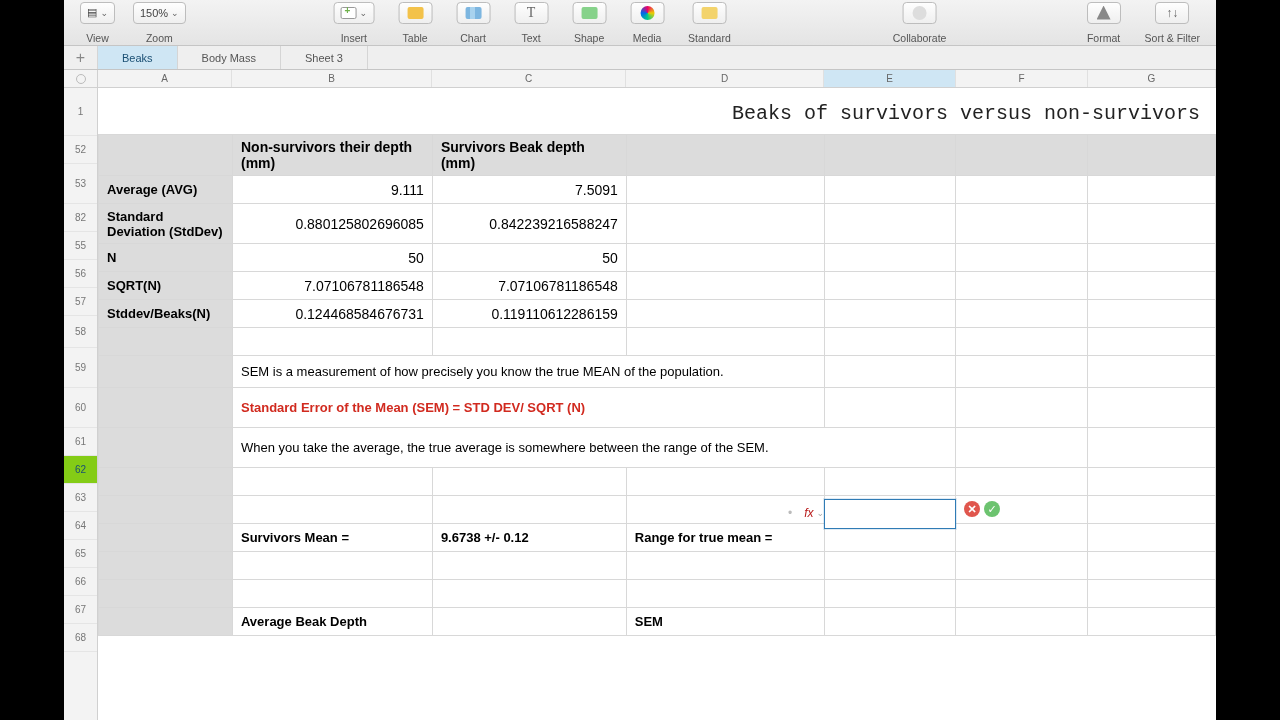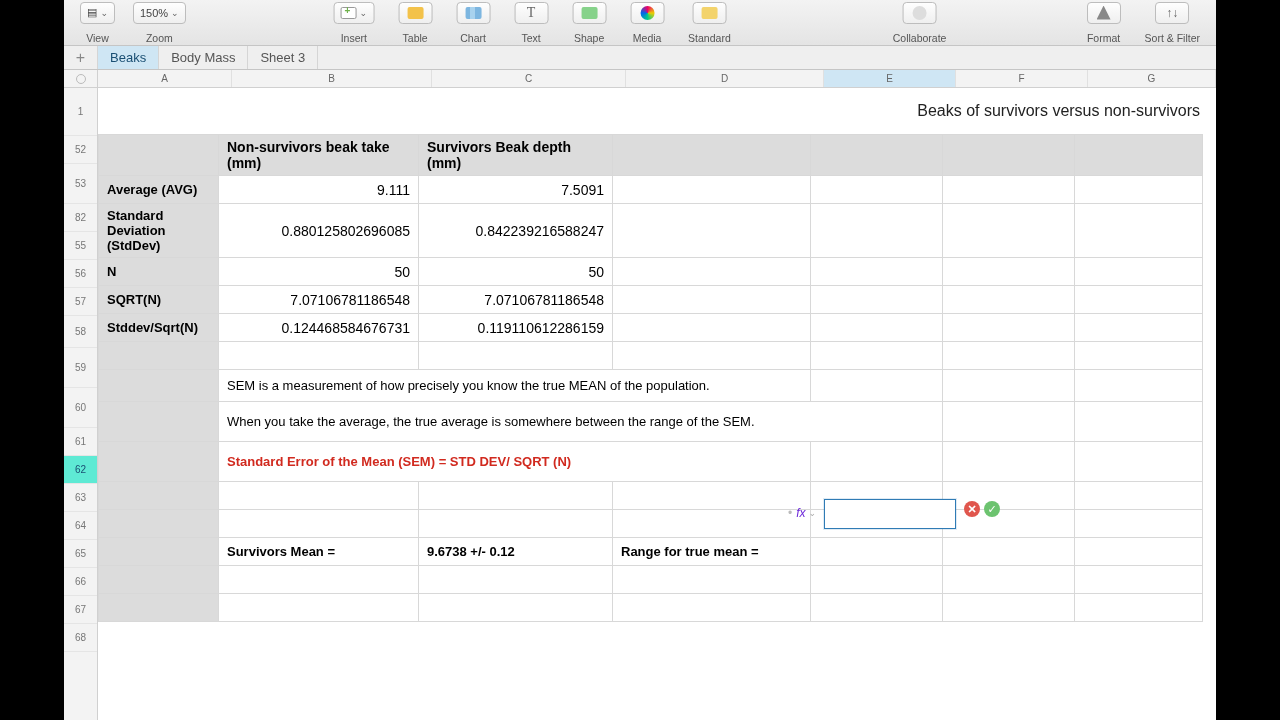--- a/index.html
+++ b/index.html
@@ -67,21 +67,21 @@
     height: 24px;
     background: #efefef;
     border-bottom: 1px solid #c5c5c5;
     display:flex; align-items:stretch;
   }
   .addsheet {
     width:34px; display:flex; align-items:center; justify-content:center;
     color:#888; font-size:16px; border-right:1px solid #d5d5d5; cursor:pointer;
   }
   .sheettab {
-    padding:0 12px; display:flex; align-items:center; font-size:13px; color:#555;
+    padding:0 24px; display:flex; align-items:center; font-size:11px; color:#555;
     border-right:1px solid #d5d5d5; cursor:pointer; background:#efefef;
   }
   .sheettab.active { background:#cfe6f4; color:#1a4f73; }
 
   
   .colheaders {
     height:18px; background:#f3f3f3; border-bottom:1px solid #d0d0d0;
     display:flex; align-items:stretch; font-size:10px; color:#666;
   }
   .corner {
@@ -99,58 +99,58 @@
   
   .gridwrap { flex:1; overflow:hidden; display:flex; }
   .rowheads { width:34px; background:#f3f3f3; border-right:1px solid #d0d0d0; }
   .rh {
     height:28px; display:flex; align-items:center; justify-content:center;
     font-size:10px; color:#777; border-bottom:1px solid #e5e5e5;
   }
   .rh.h1{height:48px}
   .rh.h2{height:40px}
   .rh.tall{height:40px}
-  .rh.active{ background:#5eead4; color:#1a4f73; }
+  .rh.active{ background:#84cc16; color:#1a4f73; }
   .grid { flex:1; position:relative; }
   .title {
     position:absolute; top:14px; right:16px;
-    font-size:16px; color:#222;
+    font-size:20px; color:#222;font-family:Liberation Mono, monospace;
   }
   table.sheet {
     position:absolute; top:46px; left:0; border-collapse:collapse;
     font-size:14px;
   }
   table.sheet td {
     border:1px solid #d8d8d8; padding:4px 8px; height:28px; vertical-align:middle;
     background:#fff;
   }
   table.sheet tr.hrow td { background:#dcdcdc; height:40px; font-weight:600; font-size:14px;}
   table.sheet td.lab { background:#dcdcdc; font-weight:600; font-size:13px;}
   table.sheet td.num { text-align:right; font-variant-numeric:tabular-nums; }
-  .wA{width:120px}.wB{width:200px}.wC{width:194px}.wD{width:198px}.wE{width:132px}.wF{width:132px}.wG{width:128px}
+  .wA{width:134px}.wB{width:200px}.wC{width:194px}.wD{width:198px}.wE{width:132px}.wF{width:132px}.wG{width:128px}
   .red { color:#d12a1f; font-weight:600; }
   .redi { color:#d12a1f; font-style:italic; font-weight:600; }
   .bold { font-weight:600; }
   .textrow td { font-size:13px; }
 
   
   .editcell {
     position:absolute;
     border:1.5px solid #2f7bb5;
     background:#fff;
     box-shadow:0 0 0 1px rgba(47,123,181,.15);
   }
   .fxbubble {
     position:absolute;
     height:22px;
     display:flex; align-items:center;
     font-size:12px; color:#888;
   }
   .fxdot{color:#bbb;margin-right:4px}
-  .fx { font-style:italic; color:#6d28d9; margin-right:2px;}
+  .fx { font-style:italic; color:#b91c1c; margin-right:2px;margin-left:8px;}
   .fxcaret{font-size:9px;color:#aaa;margin-left:1px}
   .xo { width:16px;height:16px;border-radius:50%; display:flex;align-items:center;justify-content:center;font-size:11px;margin-left:4px;cursor:pointer;}
   .xo.red{background:#e0564d;color:#fff}
   .xo.green{background:#6cc36f;color:#fff}
 </style>
 </head>
 <body>
 
 <div class="app">
 
@@ -281,21 +281,21 @@
       <div class="rh">68</div>
     </div>
 
     <div class="grid">
       <div class="title">Beaks of survivors versus non-survivors</div>
 
       <table class="sheet">
         <tbody>
             <tr class="hrow">
               <td class="wA"></td>
-          <td class="wB">Non-survivors beak take (mm)</td>
+          <td class="wB">Non-survivors their depth (mm)</td>
           <td class="wC">Survivors Beak depth (mm)</td>
           <td class="wD"></td>
               <td class="wE"></td>
               <td class="wF"></td>
               <td class="wG"></td>
             </tr>
 
         <tr>
               <td class="lab wA">Average (AVG)</td>
           <td class="num">9.111</td>
@@ -330,21 +330,21 @@
               <td class="lab">SQRT(N)</td>
           <td class="num">7.07106781186548</td>
           <td class="num">7.07106781186548</td>
           <td></td>
               <td></td>
               <td></td>
               <td></td>
             </tr>
 
         <tr>
-              <td class="lab">Stddev/Sqrt(N)</td>
+              <td class="lab">Stddev/Beaks(N)</td>
           <td class="num">0.124468584676731</td>
           <td class="num">0.119110612286159</td>
           <td></td>
               <td></td>
               <td></td>
               <td></td>
             </tr>
 
         <tr>
               <td class="lab"></td>
@@ -359,30 +359,30 @@
         <tr class="textrow" style="height:32px">
               <td class="lab"></td>
           <td colspan="3" style="border-right:1px solid #d8d8d8">SEM is a measurement of how precisely you know the true MEAN of the population.</td>
           <td></td>
               <td></td>
               <td></td>
             </tr>
 
         <tr class="textrow" style="height:40px">
               <td class="lab"></td>
+          <td colspan="3" class="red">Standard Error of the Mean (SEM) = STD DEV/ SQRT (N)</td>
+          <td></td>
+              <td></td>
+              <td></td>
+            </tr>
+
+        <tr class="textrow" style="height:40px">
+              <td class="lab"></td>
           <td colspan="4">When you take the average, the true average is somewhere between the range of the SEM.</td>
           <td></td>
-              <td></td>
-            </tr>
-
-        <tr class="textrow" style="height:40px">
-              <td class="lab"></td>
-          <td colspan="3" class="red">Standard Error of the Mean (SEM) = STD DEV/ SQRT (N)</td>
-          <td></td>
-              <td></td>
               <td></td>
             </tr>
 
         <tr>
               <td class="lab"></td>
               <td></td>
               <td></td>
               <td></td>
               <td></td>
               <td></td>
@@ -423,20 +423,29 @@
         <tr>
               <td class="lab"></td>
               <td></td>
               <td></td>
               <td></td>
               <td></td>
               <td></td>
               <td></td>
             </tr>
 
+        <tr class="textrow">
+              <td class="lab"></td>
+          <td class="bold">Average Beak Depth</td>
+          <td></td>
+          <td class="bold">SEM</td>
+          <td></td>
+              <td></td>
+              <td></td>
+            </tr>
       </tbody>
         </table>
 
       <div class="editcell" style="left:726px; top:411px; width:132px; height:30px;"></div>
       <div class="fxbubble" style="left:690px; top:414px;">
         <span class="fxdot">•</span>
         <span class="fx">fx</span>
         <span class="fxcaret">⌄</span>
       </div>
       <div style="position:absolute; left:862px; top:413px; display:flex;">

